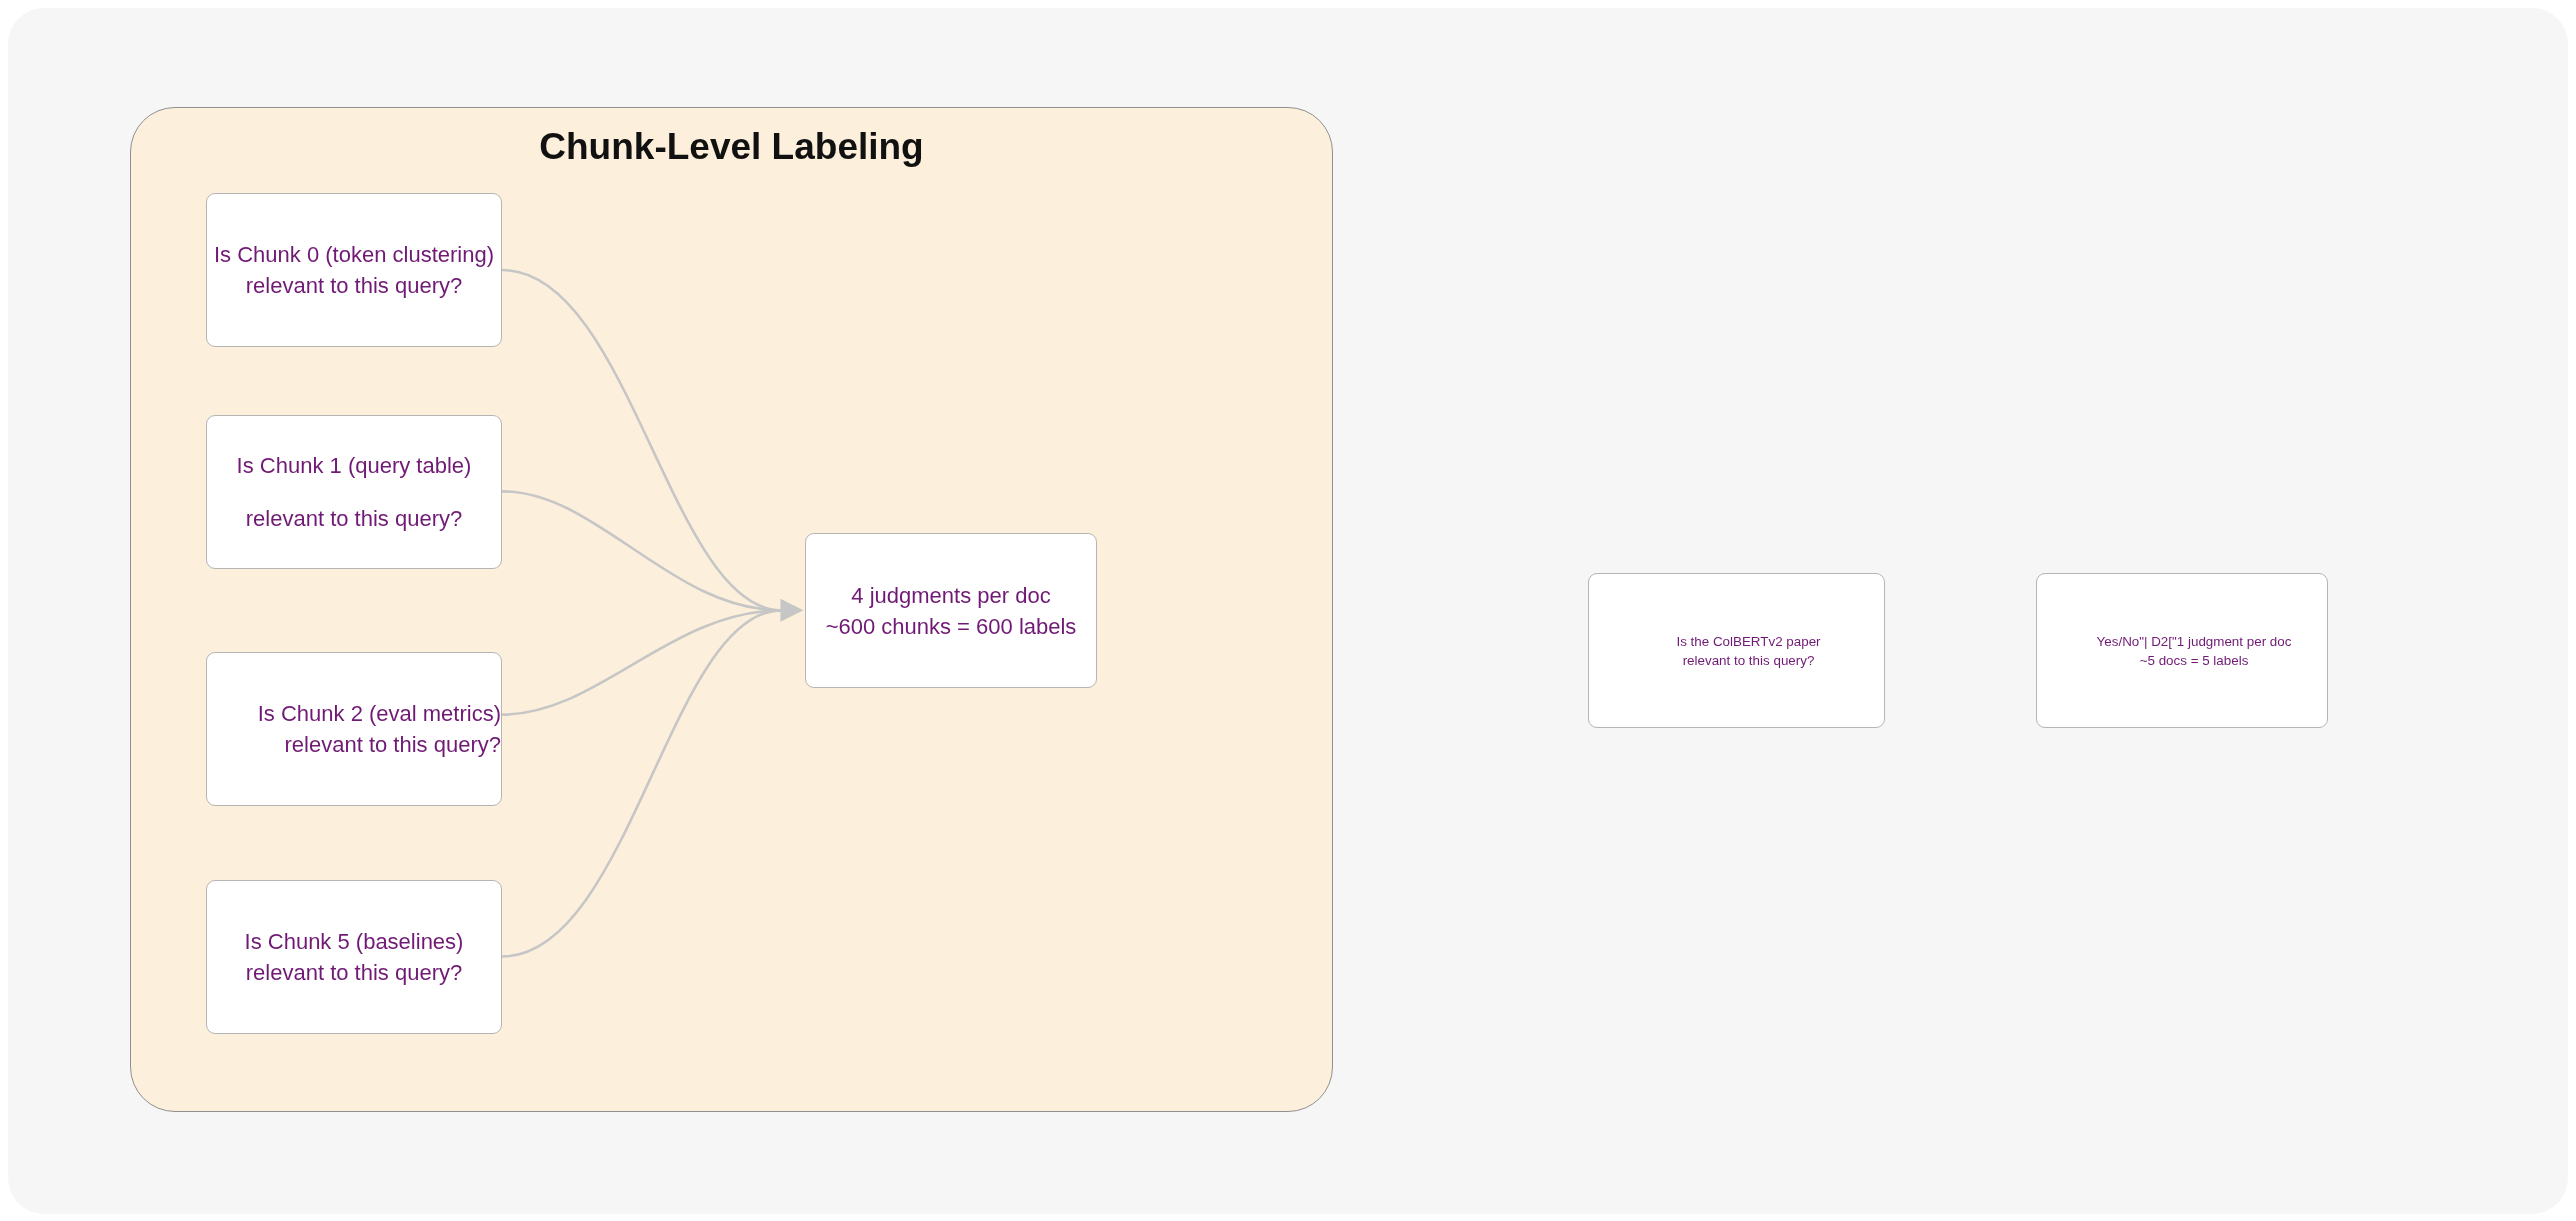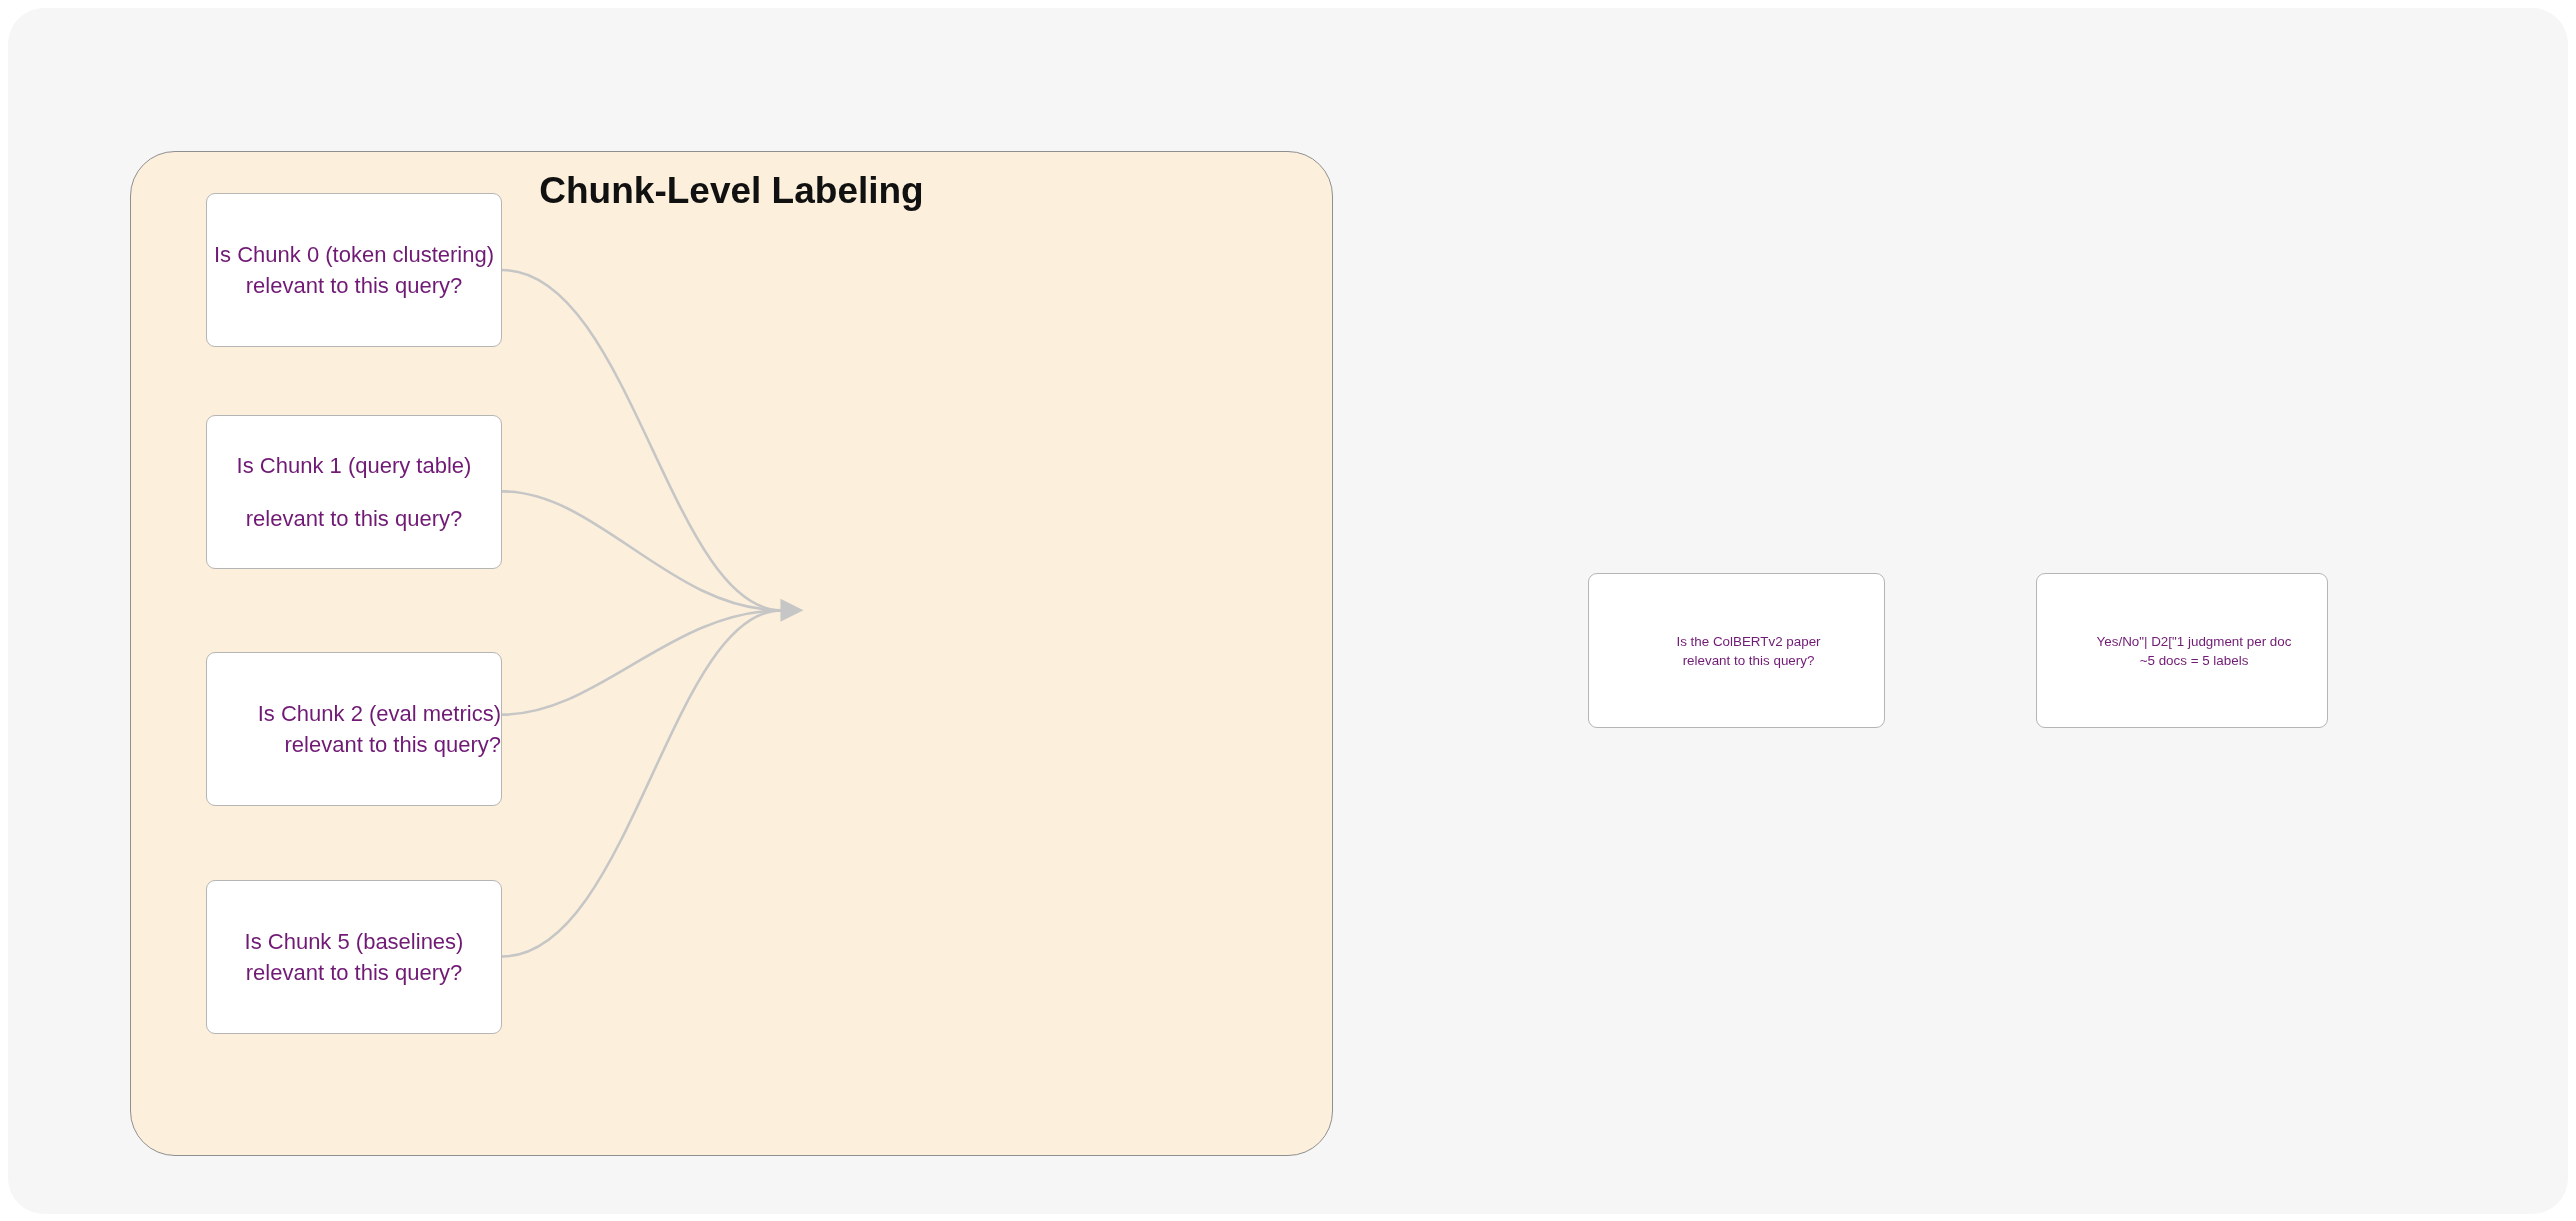--- a/index.html
+++ b/index.html
@@ -18,21 +18,20 @@
   .canvas {
     position: absolute;
     left: 7.7px; top: 7.7px; right: 7.7px; bottom: 7.7px;
     background: #f6f6f6;
     border-radius: 36px;
   }
   .frame {
     position: absolute;
     border: 1.9px solid #8f8f8f;
     box-sizing: border-box;
-    margin-top: 44px;
   }
   .frame-chunk {
     left: 130px; top: 107px;
     width: 1203px; height: 1005px;
     background: #fcf0dc;
     border-radius: 45px;
   }
   .frame-document {
     left: 1527px; top: 414px;
     width: 854px; height: 473px;
@@ -119,20 +118,24 @@
   </div>
   <div class="node node-lg chunk-node chunk-node-2">
     <div>Is Chunk 2 (eval metrics)</div>
     <div>relevant to this query?</div>
   </div>
   <div class="node node-lg chunk-node chunk-node-3">
     <div>Is Chunk 5 (baselines)</div>
     <div>relevant to this query?</div>
   </div>
 
+  <div class="node node-lg result-node">
+    <div>4 judgments per doc</div>
+    <div>~600 chunks = 600 labels</div>
+  </div>
 
 
   <div class="node node-sm doc-node-0">
     <div>Is the ColBERTv2 paper</div>
     <div>relevant to this query?</div>
   </div>
   <div class="node node-sm doc-node-1">
     <div>Yes/No"| D2["1 judgment per doc</div>
     <div>~5 docs = 5 labels</div>
   </div>

